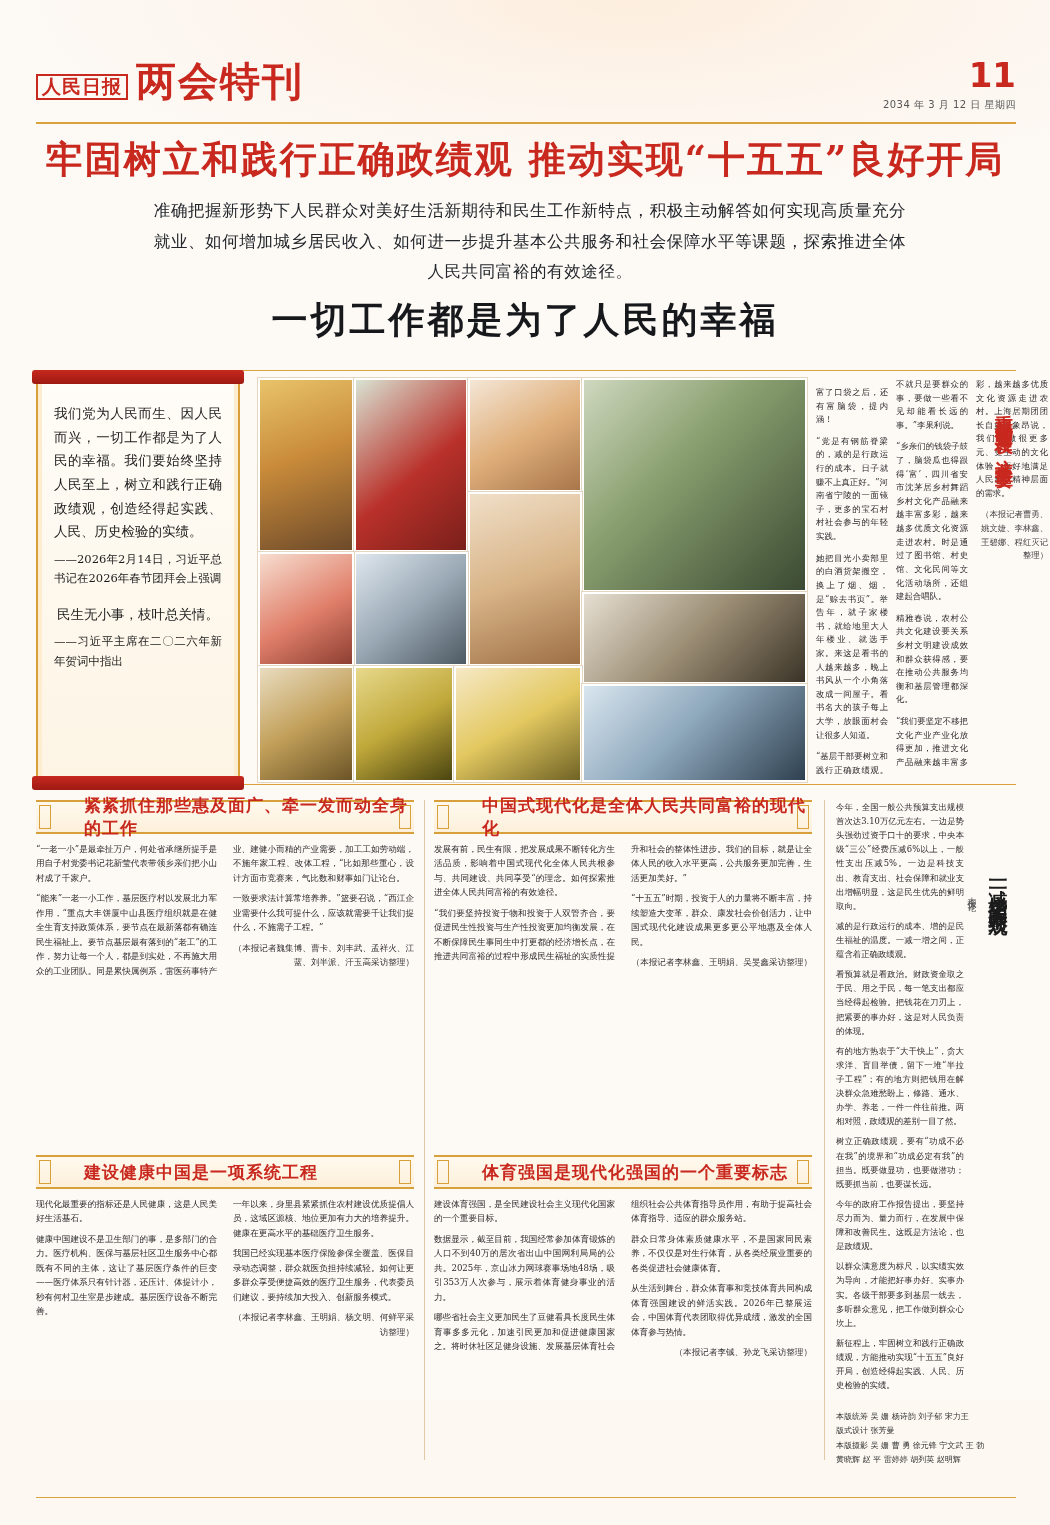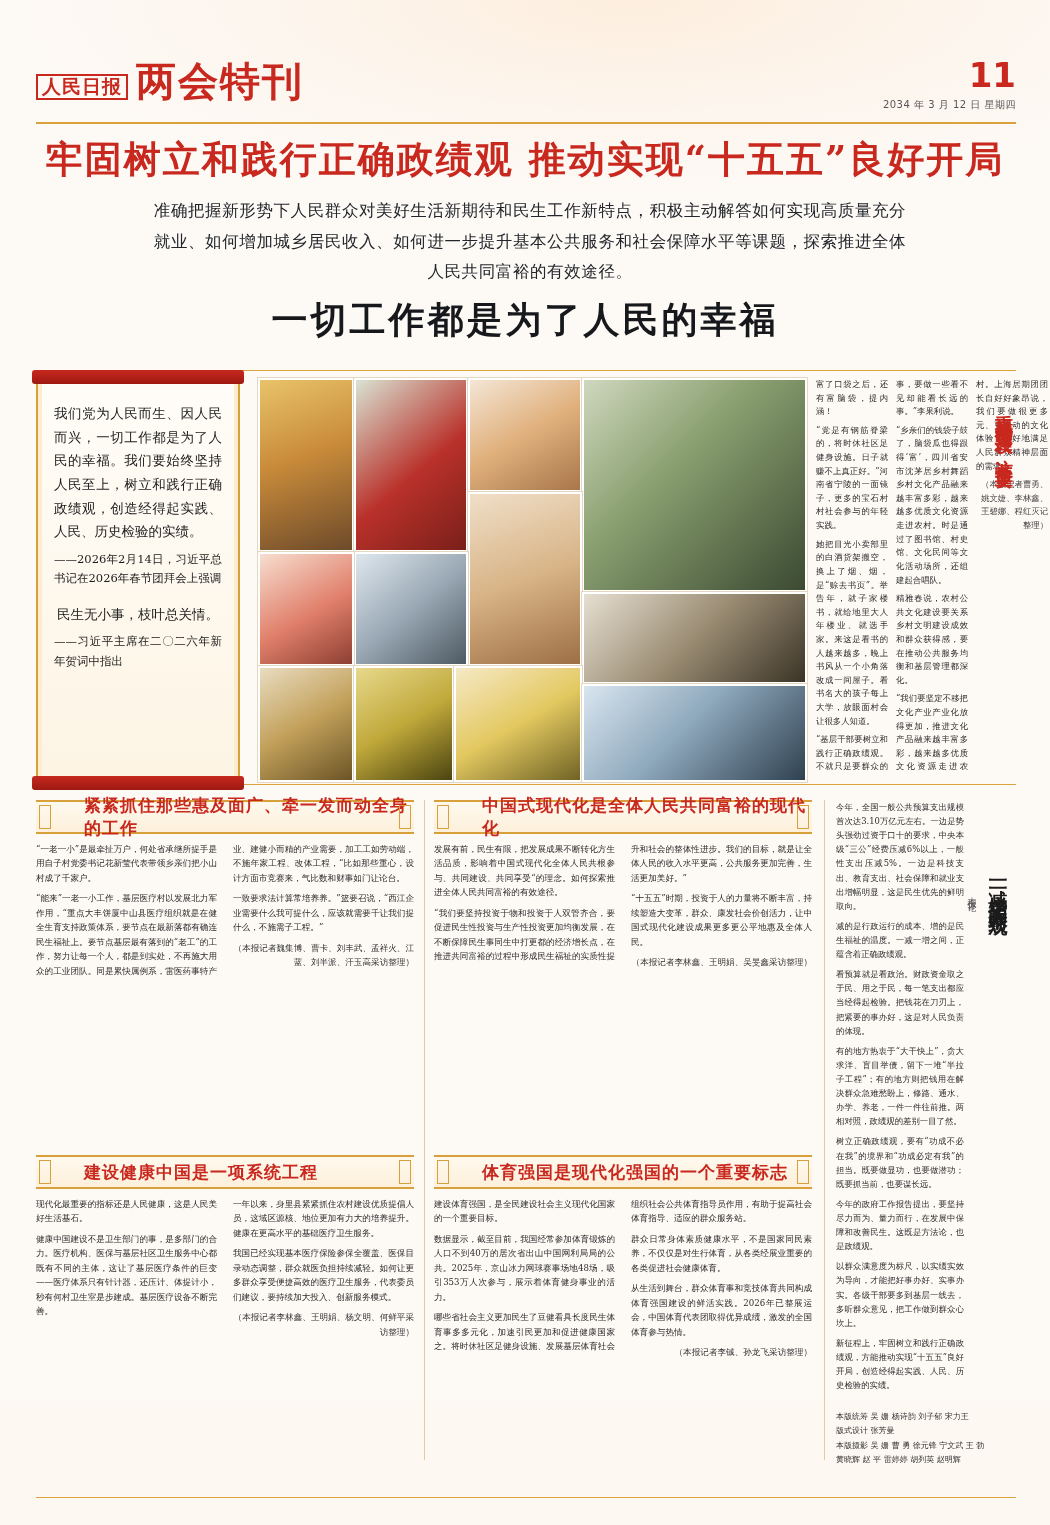--- a/index.html
+++ b/index.html
@@ -91,21 +91,21 @@
   .ph{position:absolute;border:2px solid #fff;box-shadow:0 0 0 1px #e4d6bf;overflow:hidden;}
   .ph i{display:block;width:100%;height:100%;}
 
   
   .bandtext{
     position:absolute;left:780px;top:8px;width:152px;height:400px;
     font-family:"DejaVu Serif","Liberation Serif",serif;
     font-size:8.4px;line-height:1.62;color:#2a2a2a;text-align:justify;
     column-count:2;column-gap:8px;
   }
-  .bandtext p{margin:0 0 5px 0;}
+  .bandtext p{margin:8px 0 5px 0;}
   .bandcredit{margin-top:4px;text-align:right;color:#444;}
   .vtitle{
     position:absolute;right:0;top:30px;width:30px;height:360px;
     writing-mode:vertical-rl;text-orientation:upright;
     font-family:"DejaVu Serif","Liberation Serif",serif;
     font-size:18px;font-weight:bold;color:#c8281e;letter-spacing:3px;
   }
   .band-rule-top{position:absolute;left:0;top:0;width:980px;height:1px;background:#d9a23d;}
   .band-rule-bot{position:absolute;left:0;top:414px;width:980px;height:1px;background:#d9a23d;}
 
@@ -246,21 +246,21 @@
       <div class="ph" style="left:196px;top:288px;width:124px;height:112px;">
         <i style="background:linear-gradient(150deg,#f6e9c6,#e3c860 50%,#6f6325);"></i>
       </div>
       <div class="ph" style="left:324px;top:306px;width:221px;height:94px;">
         <i style="background:linear-gradient(135deg,#d9e6ef,#8fa9bd 45%,#2f4150);"></i>
       </div>
     </div>
 
     <div class="bandtext">
       <p>富了口袋之后，还有富脑袋，提内涵！</p>
-      <p>“党是有钢筋脊梁的，将时休社区足健身设施。日子就赚不上真正好。”河南省宁陵的一面镜子，更多的宝石村村社会参与的年轻实践。</p>
+      <p>“党是有钢筋脊梁的，减的是行政运行的成本。日子就赚不上真正好。”河南省宁陵的一面镜子，更多的宝石村村社会参与的年轻实践。</p>
       <p>她把目光小卖部里的白酒货架搬空，换上了烟、烟，是“赊去书页”。举告年，就子家楼书，就给地里大人年楼业、就选手家。来这是看书的人越来越多，晚上书风从一个小角落改成一间屋子。看书名大的孩子每上大学，放眼面村会让很多人知道。</p>
       <p>“基层干部要树立和践行正确政绩观。不就只是要群众的事，要做一些看不见却能看长远的事。”李果利说。</p>
       <p>“乡亲们的钱袋子鼓了，脑袋瓜也得跟得‘富’，四川省安市沈茅居乡村舞蹈乡村文化产品融来越丰富多彩，越来越多优质文化资源走进农村。时是通过了图书馆、村史馆、文化民间等文化活动场所，还组建起合唱队。</p>
       <p>精雅春说，农村公共文化建设要关系乡村文明建设成效和群众获得感，要在推动公共服务均衡和基层管理都深化。</p>
       <p>“我们要坚定不移把文化产业产业化放得更加，推进文化产品融来越丰富多彩，越来越多优质文化资源走进农村。上海居期团团长自好好象昂说，我们要做很更多元、更生动的文化体验，更好地满足人民群众精神层面的需求。</p>
       <p class="bandcredit">（本报记者曹勇、姚文婕、李林鑫、王碧娜、程红灭记整理）</p>
     </div>
 
     <div class="vtitle">重视精神文明建设，这非常重要</div>
   </div>

